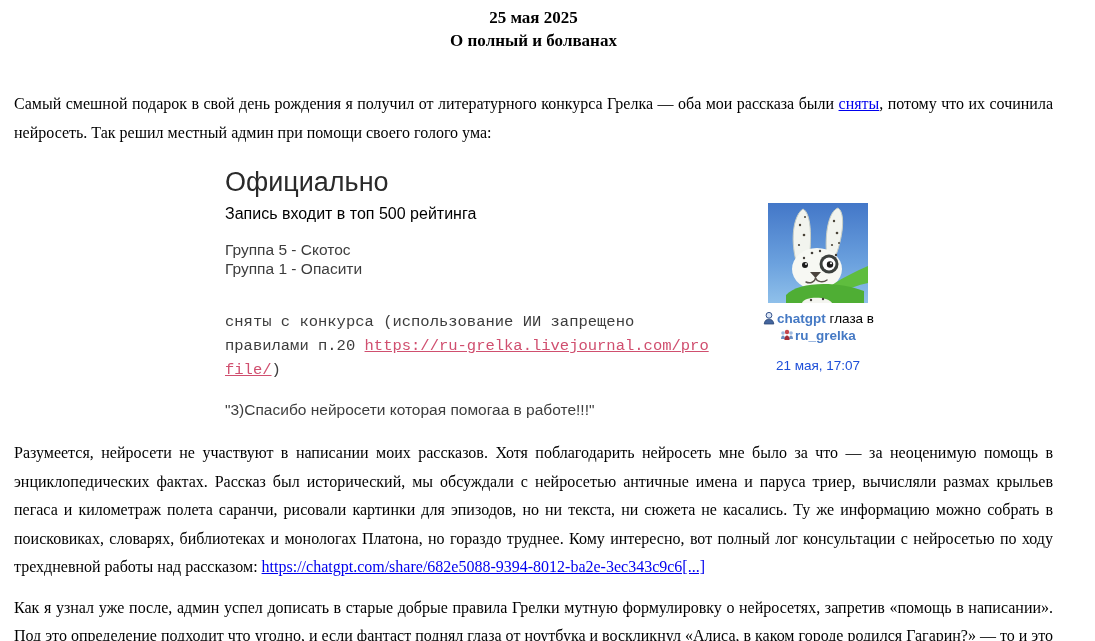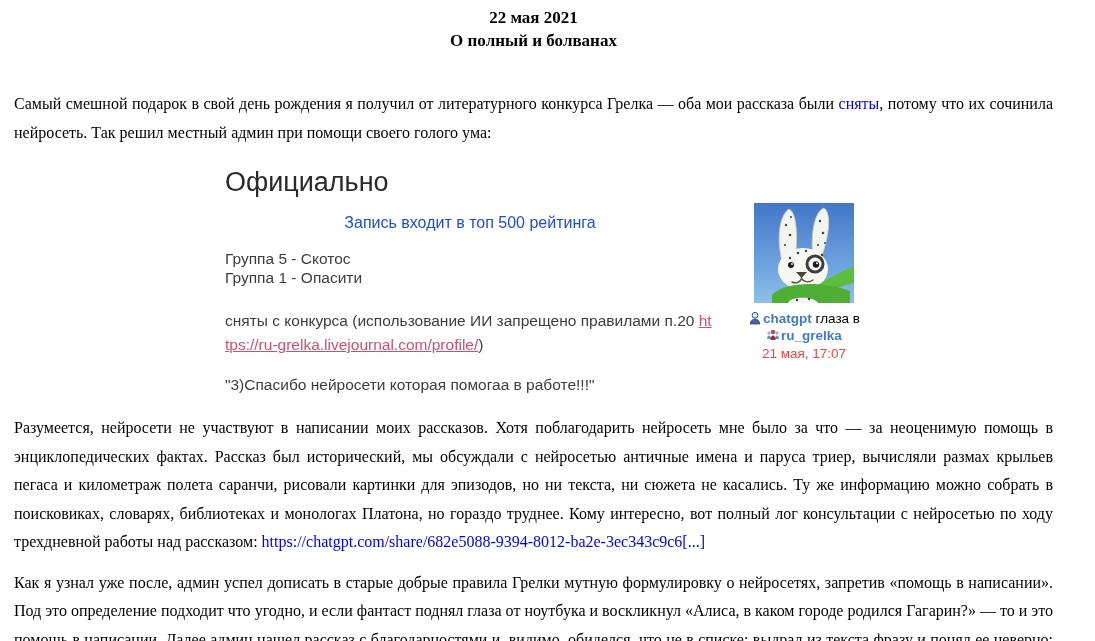--- a/index.html
+++ b/index.html
@@ -25,53 +25,53 @@
   .body-par {
     margin: 0;
     font-size: 16px;
     line-height: 28.5px;
     text-align: justify;
   }
   .p1 { margin-top: 38px; }
   .p2 { margin-top: 20px; }
   .p3 { margin-top: 12px; }
 
-  a.blue-link { color: #0000ee; cursor: pointer; }
+  a.blue-link { color: #0000ee; text-decoration: underline; cursor: pointer; }
 
   
   .quote-wrap {
     display: flex;
     margin: 20px 0 0 211px;
-    gap: 30px;
+    gap: 44px;
     font-family: "Liberation Sans", sans-serif;
   }
   .quote-text { width: 490px; }
   .q-heading {
     font-size: 27px;
     line-height: 31px;
     color: #2a2a2a;
     font-weight: 400;
   }
   .q-subtitle {
-    margin-top: 16px;
+    margin-top: 7px;
     font-size: 16px;
-    color: #1d4ed8;
-    text-align: center;
+    color: #000000;
   }
   .q-groups {
     margin-top: 17px;
     font-size: 15.5px;
     line-height: 19px;
     color: #3d3d3d;
   }
   .q-removed {
-    margin-top: 22px;
+    margin-top: 32px;
     font-size: 15.5px;
     line-height: 24px;
     color: #3d3d3d;
+    font-family: Liberation Mono, monospace;
   }
   .q-removed a.pink-link {
     color: #d04f6f;
     text-decoration: underline;
     word-break: break-all;
     cursor: pointer;
   }
   .q-thanks {
     margin-top: 19px;
     font-size: 15.5px;
@@ -92,29 +92,29 @@
     line-height: 17px;
     color: #000;
   }
   .meta a.user-link {
     color: #4579c4;
     font-weight: bold;
     text-decoration: none;
     cursor: pointer;
   }
   .meta .mini-icon { width: 14px; height: 14px; vertical-align: -2px; margin-right: 1px; }
-  .meta-time { color: #ef4444; margin-top: 1px; }
+  .meta-time { color: #1d4ed8; margin-top: 13px; }
 </style>
 </head>
 <body>
 
 <div class="page">
 
   <div class="post-header">
-    <div>22 мая 2021</div>
+    <div>25 мая 2025</div>
     <div>О полный и болванах</div>
   </div>
 
   <p class="body-par p1"><span>Самый смешной подарок в свой день рождения я получил от литературного конкурса Грелка — оба мои рассказа были </span><a class="blue-link">сняты</a><span>, потому что их сочинила нейросеть. Так решил местный админ при помощи своего голого ума:</span></p>
 
   <div class="quote-wrap">
     <div class="quote-text">
       <div class="q-heading">Официально</div>
       <div class="q-subtitle">Запись входит в топ 500 рейтинга</div>
       <div class="q-groups">

